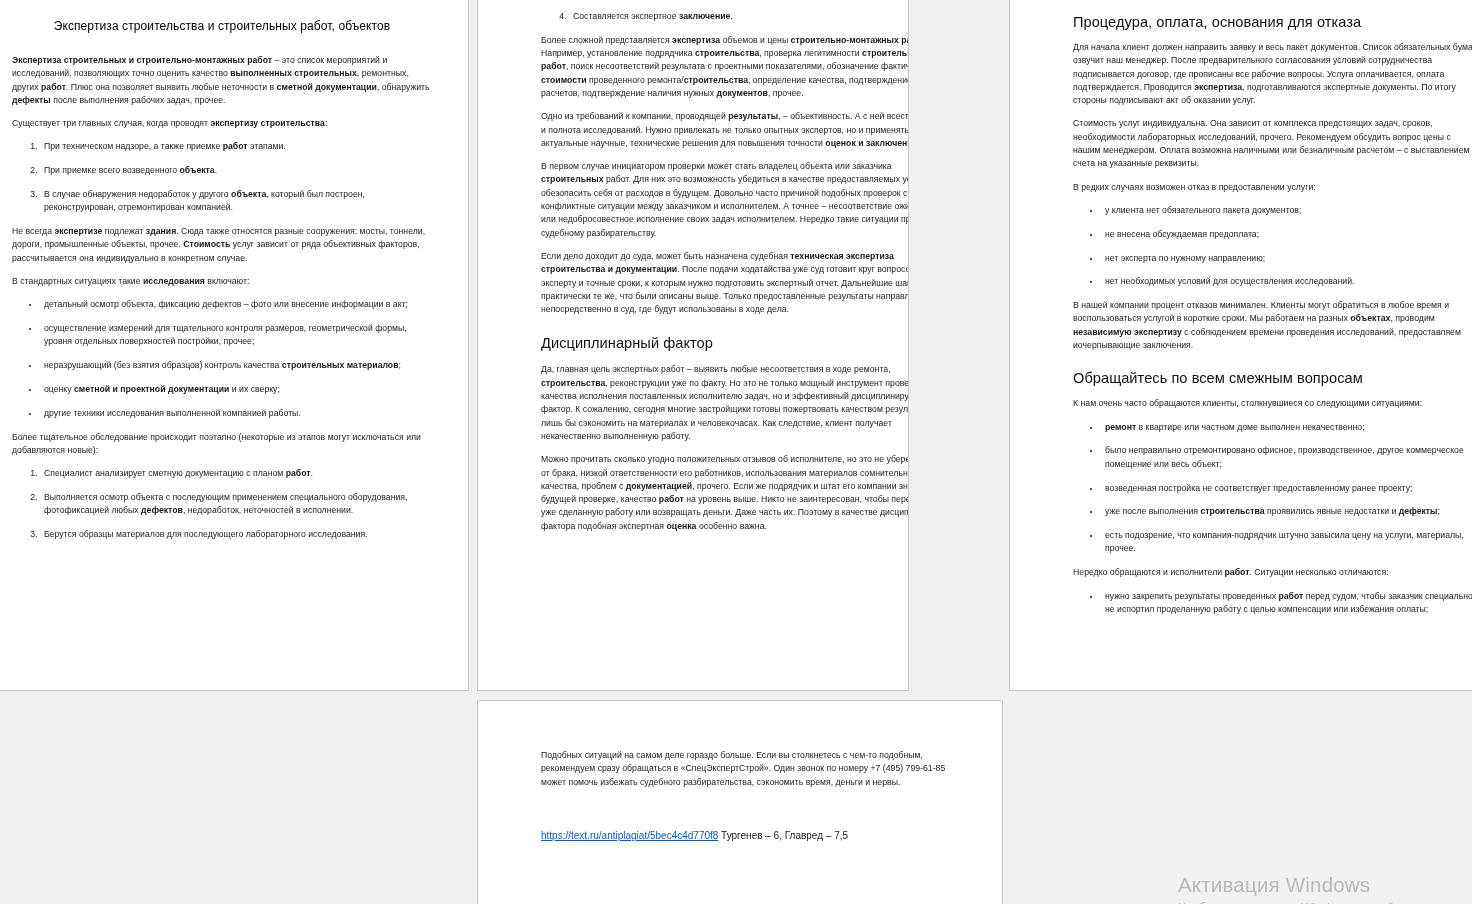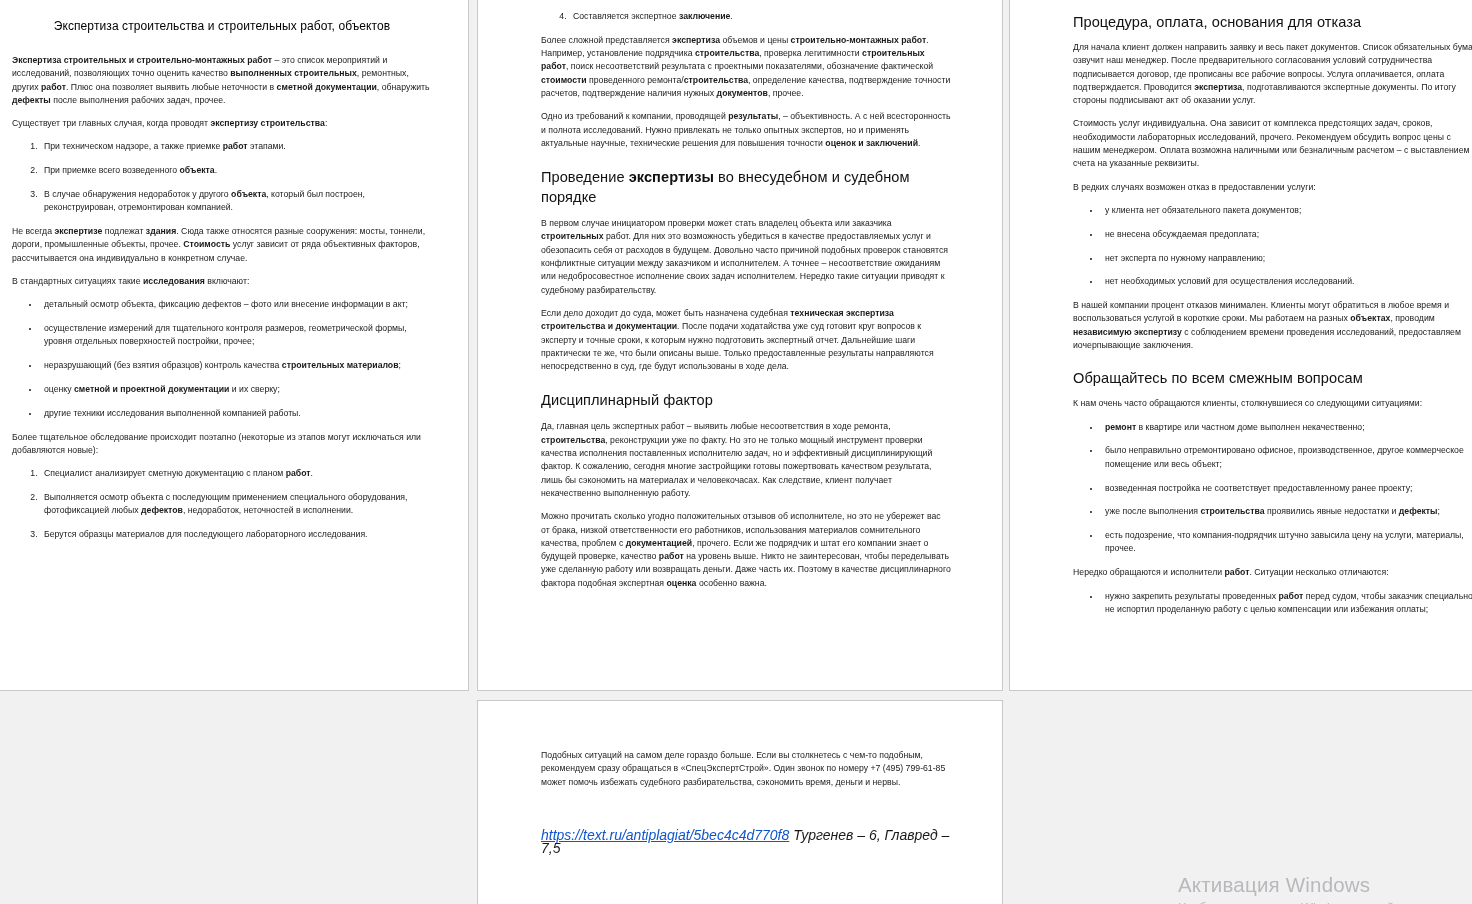--- a/index.html
+++ b/index.html
@@ -15,21 +15,21 @@
 
   .page{
     position:absolute;
     background:#ffffff;
     border:1px solid #c8c8c8;
     box-sizing:border-box;
     overflow:hidden;
   }
   
   #page-1{left:-14px;  top:-1px; width:483px;  height:692px;}
-  #page-2{left:477px;  top:-1px; width:526px;  height:692px;}
+  #page-2{left:477px;  top:-1px; width:432px;  height:692px;}
   #page-3{left:1009px; top:-1px; width:478px;  height:692px;}
   #page-4{left:477px;  top:700px;width:526px;  height:260px;}
 
   .pg-inner{position:absolute;left:0;top:0;right:0;bottom:0;}
   .content{position:absolute;}
   #page-1 .content{left:25px; top:14px; width:420px;}
   #page-2 .content{left:63px; top:10px; width:410px;}
   #page-3 .content{left:63px; top:10px; width:404px;}
   #page-4 .content{left:63px; top:48px; width:410px;}
 
@@ -70,21 +70,21 @@
     font-size:8.7px;
     line-height:13.3px;
     color:#1a1a1a;
     margin:0 0 10.5px 0;
     padding-left:4px;
   }
   ol.list > li::marker{font-size:8.7px;}
   ul.list > li::marker{font-size:7.2px;}
   b{font-weight:700;}
   a.tl{color:#1155cc;text-decoration:underline;}
-  .footer-line{font-size:14px;line-height:13.3px;color:#1a1a1a;margin:40px 0 0 0;font-style:italic;}
+  .footer-line{font-size:10px;line-height:13.3px;color:#1a1a1a;margin:40px 0 0 0;}
 
   
   .wm{
     position:absolute;
     right:-6px;
     bottom:-14px;
     width:300px;
     text-align:left;
     color:#b9b9bd;
     pointer-events:none;
@@ -156,23 +156,20 @@
         </ol>
 
         <p class="para">
           <span>Более сложной представляется </span><b>экспертиза</b><span> объемов и цены </span><b>строительно-монтажных работ</b><span>. Например, установление подрядчика </span><b>строительства</b><span>, проверка легитимности </span><b>строительных работ</b><span>, поиск несоответствий результата с проектными показателями, обозначение фактической </span><b>стоимости</b><span> проведенного ремонта/</span><b>строительства</b><span>, определение качества, подтверждение точности расчетов, подтверждение наличия нужных </span><b>документов</b><span>, прочее.</span>
         </p>
 
         <p class="para">
           <span>Одно из требований к компании, проводящей </span><b>результаты</b><span>, – объективность. А с ней всесторонность и полнота исследований. Нужно привлекать не только опытных экспертов, но и применять актуальные научные, технические решения для повышения точности </span><b>оценок и заключений</b><span>.</span>
         </p>
 
-        <h2 class="sec">
-          <span>Проведение </span><b>экспертизы</b><span> во внесудебном и судебном порядке</span>
-        </h2>
 
         <p class="para">
           <span>В первом случае инициатором проверки может стать владелец объекта или заказчика </span><b>строительных</b><span> работ. Для них это возможность убедиться в качестве предоставляемых услуг и обезопасить себя от расходов в будущем. Довольно часто причиной подобных проверок становятся конфликтные ситуации между заказчиком и исполнителем. А точнее – несоответствие ожиданиям или недобросовестное исполнение своих задач исполнителем. Нередко такие ситуации приводят к судебному разбирательству.</span>
         </p>
 
         <p class="para">
           <span>Если дело доходит до суда, может быть назначена судебная </span><b>техническая экспертиза строительства и документации</b><span>. После подачи ходатайства уже суд готовит круг вопросов к эксперту и точные сроки, к которым нужно подготовить экспертный отчет. Дальнейшие шаги практически те же, что были описаны выше. Только предоставленные результаты направляются непосредственно в суд, где будут использованы в ходе дела.</span>
         </p>
 
         <h2 class="sec">Дисциплинарный фактор</h2>

